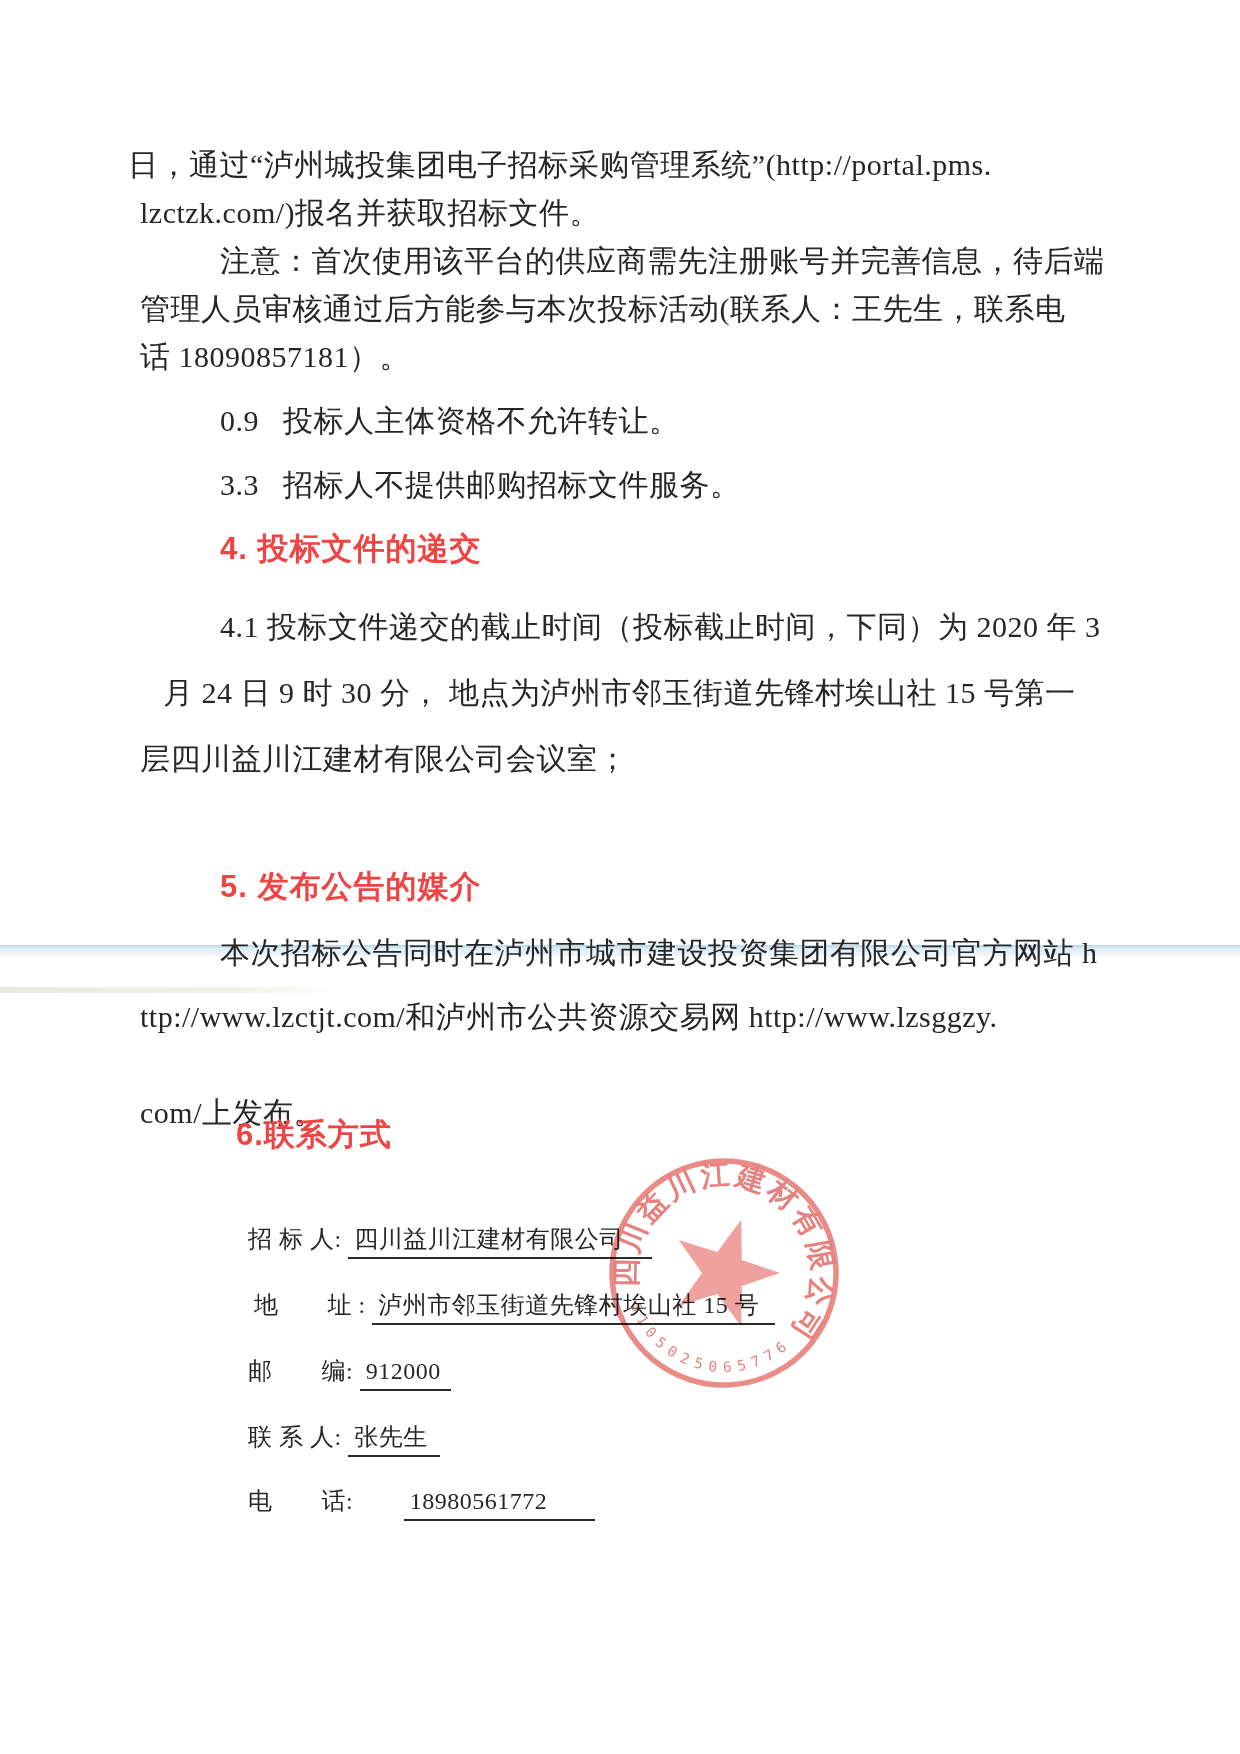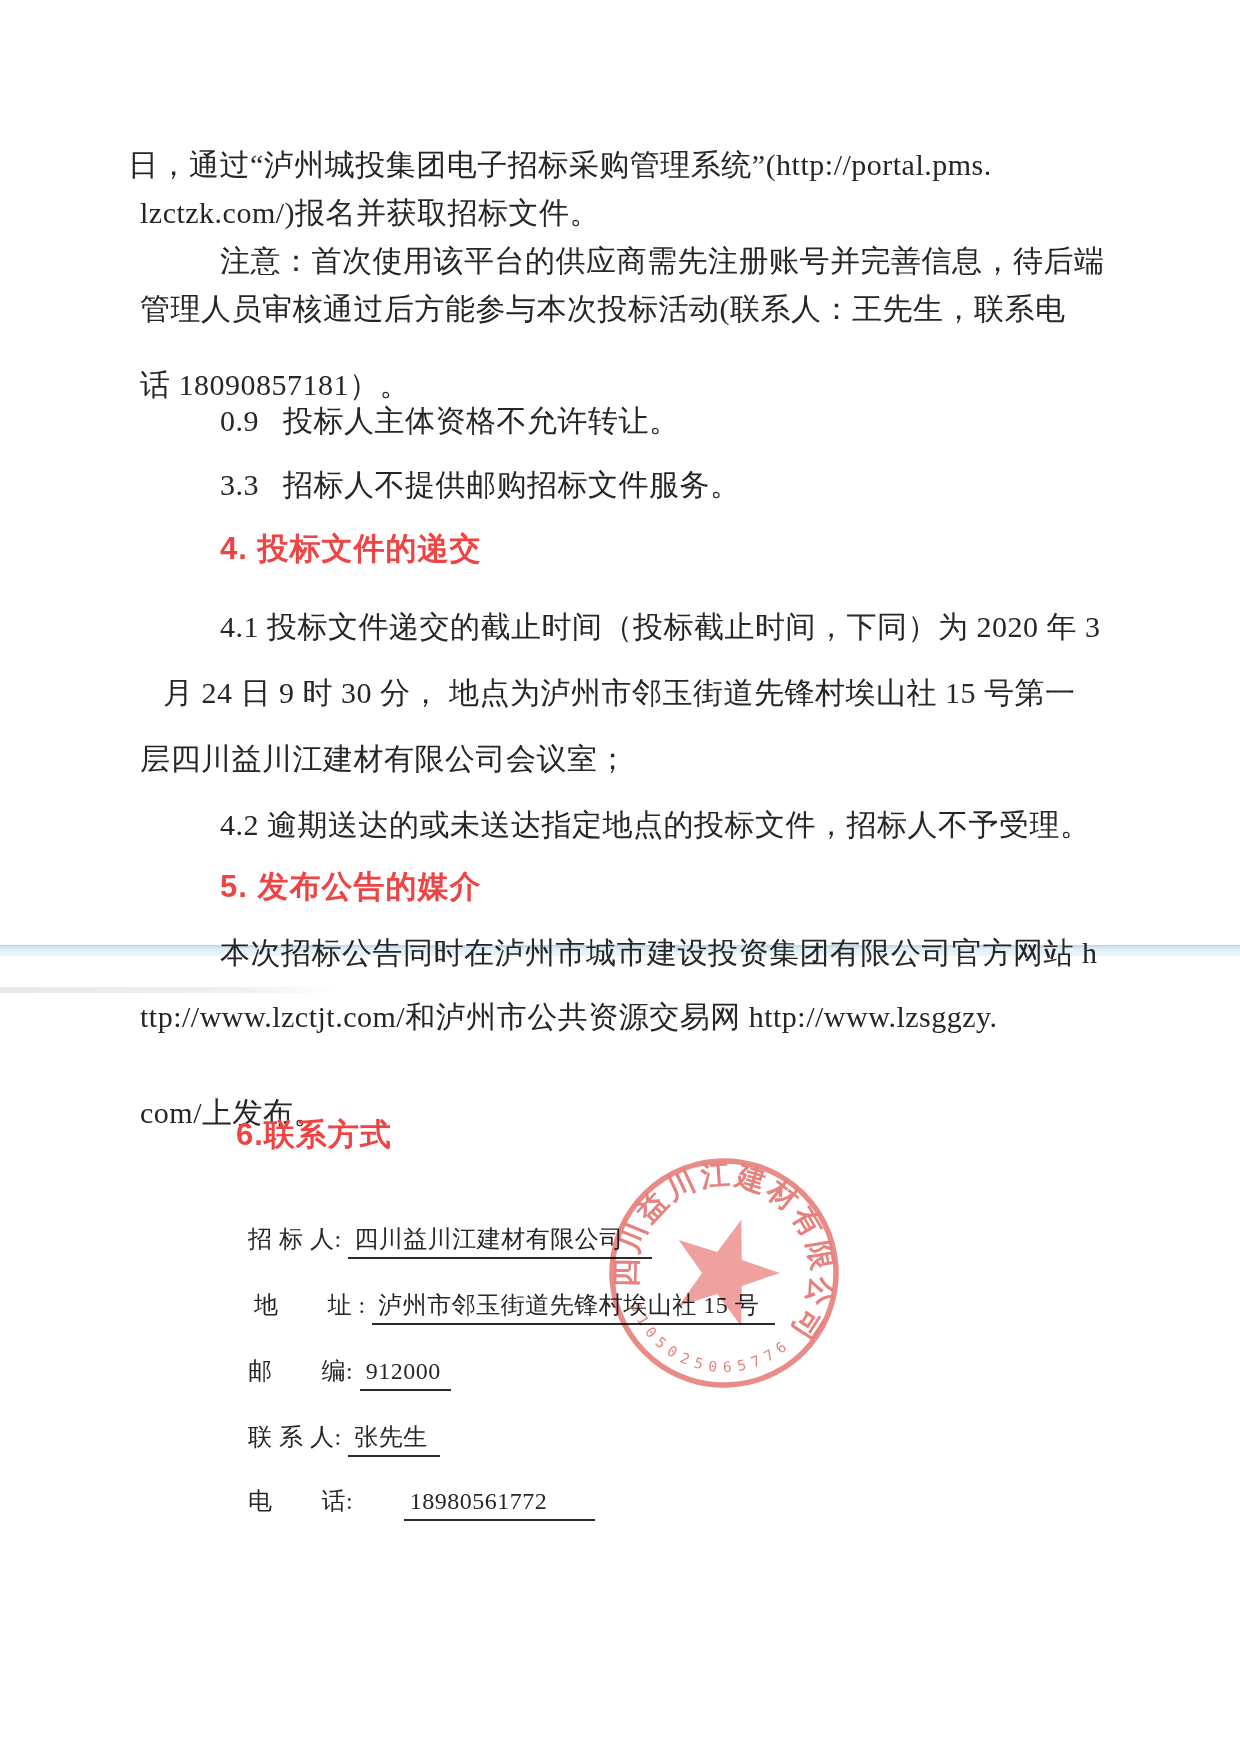--- a/index.html
+++ b/index.html
@@ -67,30 +67,29 @@
 <div class="page">
 
   <div class="band-blue"></div>
   <div class="band-gray"></div>
 
   <div class="line" style="left:128px; top:146px;">日，通过“泸州城投集团电子招标采购管理系统”(http://portal.pms.</div>
   <div class="line" style="left:140px; top:194px;">lzctzk.com/)报名并获取招标文件。</div>
 
   <div class="line" style="left:220px; top:242px;">注意：首次使用该平台的供应商需先注册账号并完善信息，待后端</div>
   <div class="line" style="left:140px; top:290px;">管理人员审核通过后方能参与本次投标活动(联系人：王先生，联系电</div>
-  <div class="line" style="left:140px; top:338px;margin-top:28px;">话 18090857181）。</div>
+  <div class="line" style="left:140px; top:338px;">话 18090857181）。</div>
 
   <div class="line" style="left:220px; top:402px;">0.9   投标人主体资格不允许转让。</div>
   <div class="line" style="left:220px; top:466px;">3.3   招标人不提供邮购招标文件服务。</div>
 
   <div class="line heading" style="left:220px; top:530px;">4. 投标文件的递交</div>
   <div class="line" style="left:220px; top:608px;">4.1 投标文件递交的截止时间（投标截止时间，下同）为 2020 年 3</div>
   <div class="line" style="left:163px; top:674px;">月 24 日 9 时 30 分， 地点为泸州市邻玉街道先锋村埃山社 15 号第一</div>
   <div class="line" style="left:140px; top:740px;">层四川益川江建材有限公司会议室；</div>
-  <div class="line" style="left:220px; top:806px;">4.2 逾期送达的或未送达指定地点的投标文件，招标人不予受理。</div>
 
   <div class="line heading" style="left:220px; top:868px;">5. 发布公告的媒介</div>
   <div class="line" style="left:220px; top:934px;">本次招标公告同时在泸州市城市建设投资集团有限公司官方网站 h</div>
   <div class="line" style="left:140px; top:998px;">ttp://www.lzctjt.com/和泸州市公共资源交易网 http://www.lzsggzy.</div>
   <div class="line" style="left:140px; top:1094px;">com/上发布。</div>
 
   <div class="line heading" style="left:236px; top:1116px;">6.联系方式</div>
 
   <div class="line contact-row" style="left:222px; top:1182px;">
     <span class="contact-label">招 标 人: </span><span class="contact-value pad-company">四川益川江建材有限公司</span>

